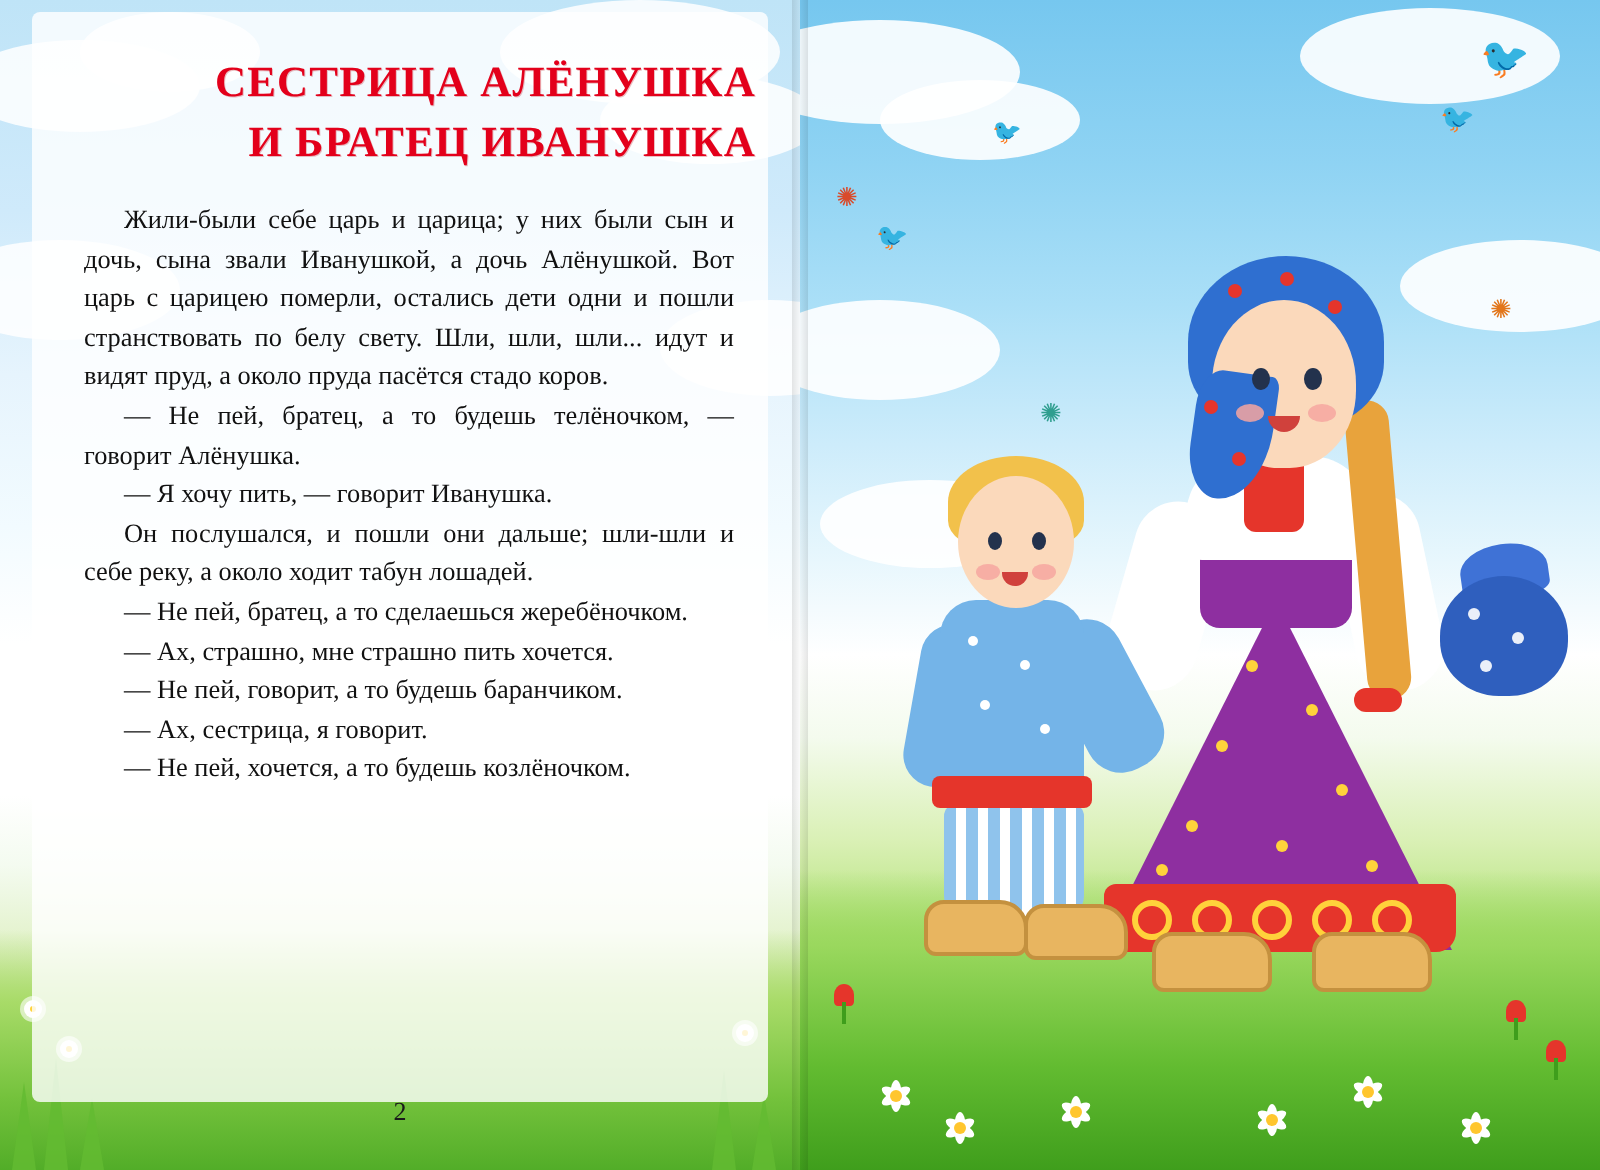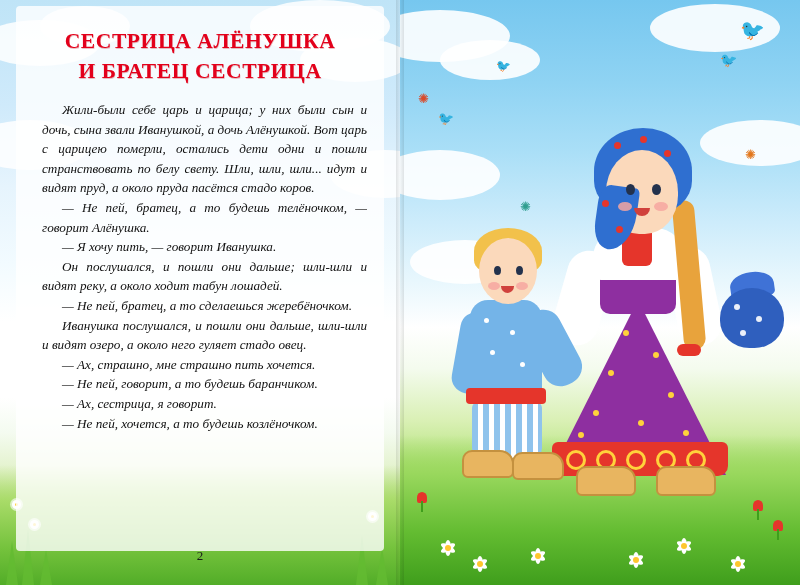--- a/index.html
+++ b/index.html
@@ -97,37 +97,37 @@
     font-family: "Liberation Serif", serif;
     font-weight: bold;
     font-size: 21.5px;
     line-height: 30px;
     letter-spacing: 0.6px;
     text-shadow: 0.5px 0.5px 0 rgba(180,0,10,0.25);
   }
   .title .ln {
     display: block;
     white-space: nowrap;
+    text-align: right;
   }
 
   .body-text {
     position: absolute;
     left: 42px;
     top: 100px;
     width: 325px;
     color: #111111;
     font-family: "Liberation Serif", serif;
     font-size: 13.2px;
     line-height: 19.6px;
     text-align: justify;
   }
   .body-text p {
     margin: 0;
     text-indent: 20px;
-    font-style: italic;
   }
   .body-text p.dialog {
     text-indent: 20px;
   }
 
   .page-number {
     position: absolute;
     left: 0;
     top: 548px;
     width: 400px;
@@ -536,30 +536,29 @@
         <i></i>
       </div>
     <div class="flower-dot" style="left:368px; top:512px;">
         <i></i>
       </div>
 
     <div class="white-plate"></div>
 
     <div class="title">
       <span class="ln">СЕСТРИЦА АЛЁНУШКА</span>
-      <span class="ln">И БРАТЕЦ СЕСТРИЦА</span>
+      <span class="ln">И БРАТЕЦ ИВАНУШКА</span>
     </div>
 
     <div class="body-text">
       <p>Жили-были себе царь и царица; у них были сын и дочь, сына звали Иванушкой, а дочь Алёнушкой. Вот царь с царицею померли, остались дети одни и пошли странствовать по белу свету. Шли, шли, шли... идут и видят пруд, а около пруда пасётся стадо коров.</p>
       <p class="dialog">— Не пей, братец, а то будешь телёночком, — говорит Алёнушка.</p>
       <p class="dialog">— Я хочу пить, — говорит Иванушка.</p>
-      <p>Он послушался, и пошли они дальше; шли-шли и видят реку, а около ходит табун лошадей.</p>
+      <p>Он послушался, и пошли они дальше; шли-шли и себе реку, а около ходит табун лошадей.</p>
       <p class="dialog">— Не пей, братец, а то сделаешься жеребёночком.</p>
-      <p>Иванушка послушался, и пошли они дальше, шли-шли и видят озеро, а около него гуляет стадо овец.</p>
       <p class="dialog">— Ах, страшно, мне страшно пить хочется.</p>
       <p class="dialog">— Не пей, говорит, а то будешь баранчиком.</p>
       <p class="dialog">— Ах, сестрица, я говорит.</p>
       <p class="dialog">— Не пей, хочется, а то будешь козлёночком.</p>
     </div>
 
     <div class="page-number">2</div>
   </div>
 
   <div class="page-right">

